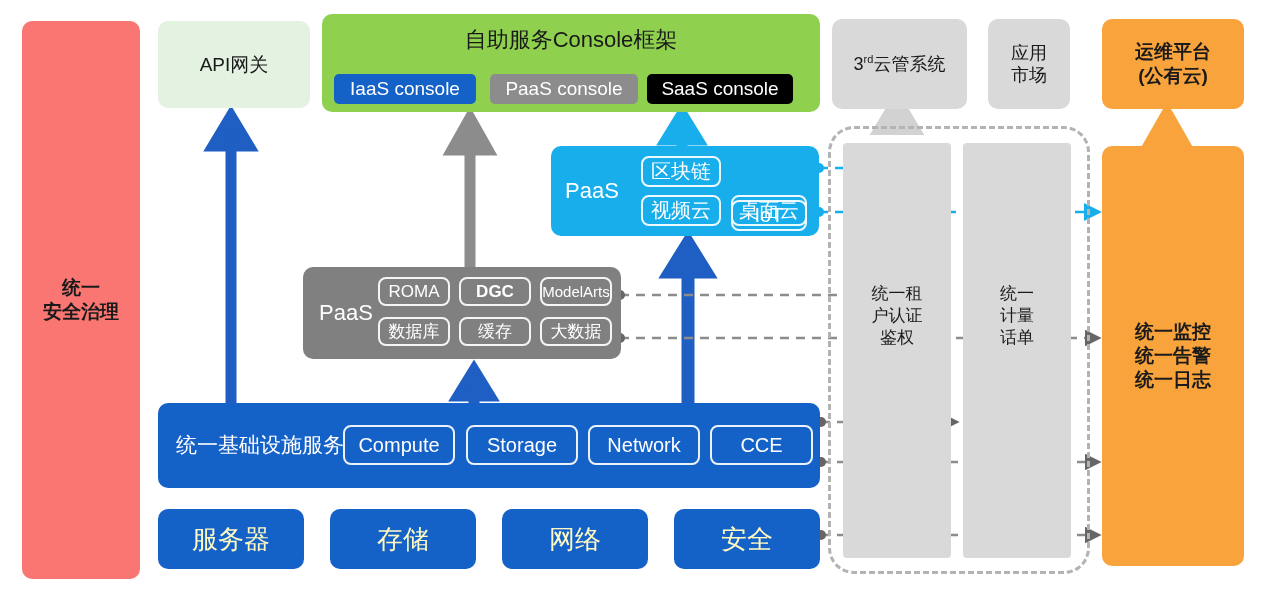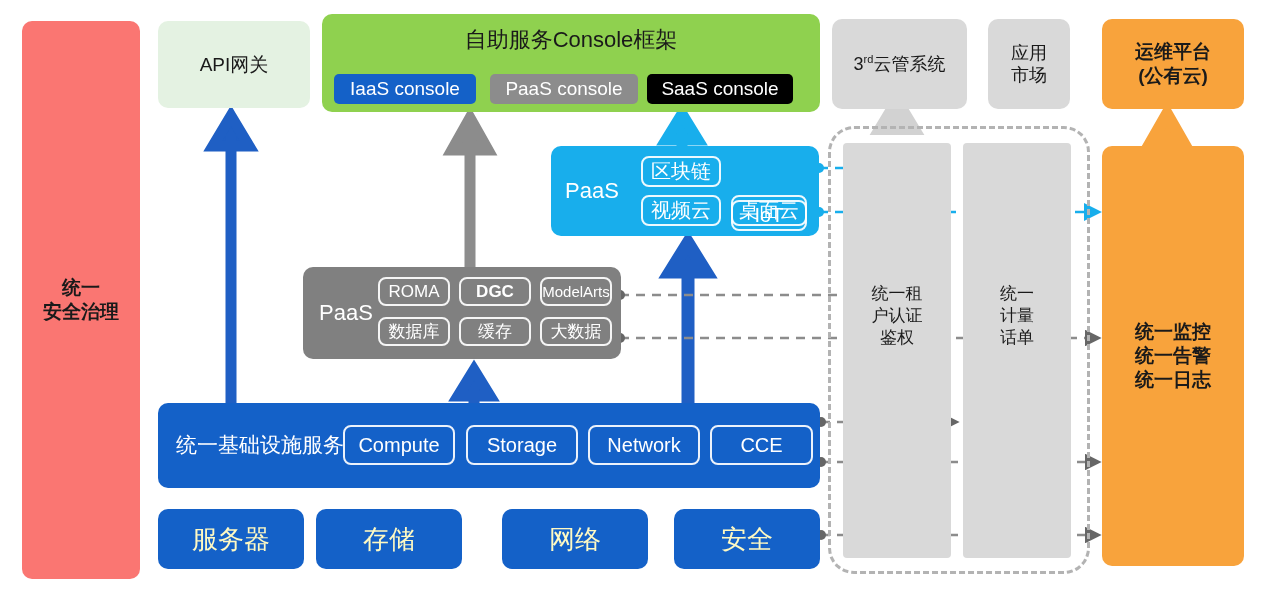--- a/index.html
+++ b/index.html
@@ -229,21 +229,21 @@
       <span>Network</span>
     </div>
     <div class="ochip md" style="left:552px;top:22px;width:103px;height:40px;">
       <span>CCE</span>
     </div>
   </div>
 
   <div class="box bluebox" style="left:158px;top:509px;width:146px;height:60px;">
     <span>服务器</span>
   </div>
-  <div class="box bluebox" style="left:316px;top:509px;width:146px;height:60px;">
+  <div class="box bluebox" style="left:330px;top:509px;width:146px;height:60px;">
     <span>存储</span>
   </div>
   <div class="box bluebox" style="left:502px;top:509px;width:146px;height:60px;">
     <span>网络</span>
   </div>
   <div class="box bluebox" style="left:674px;top:509px;width:146px;height:60px;">
     <span>安全</span>
   </div>
 
 </div>

